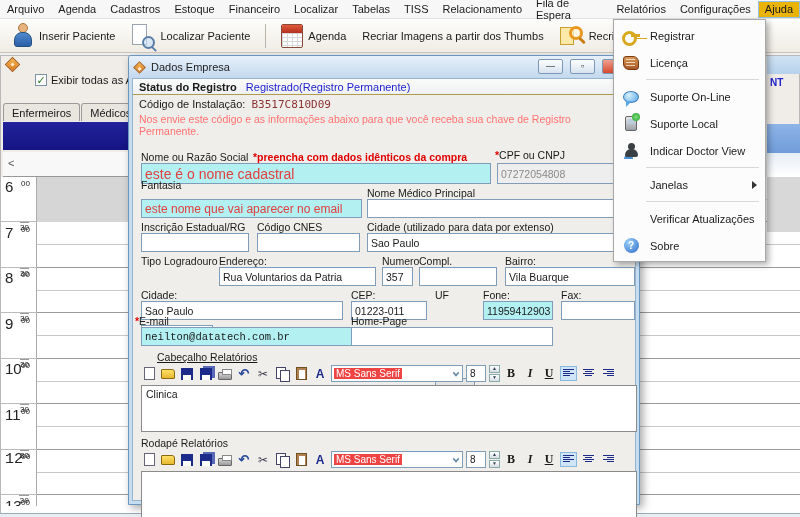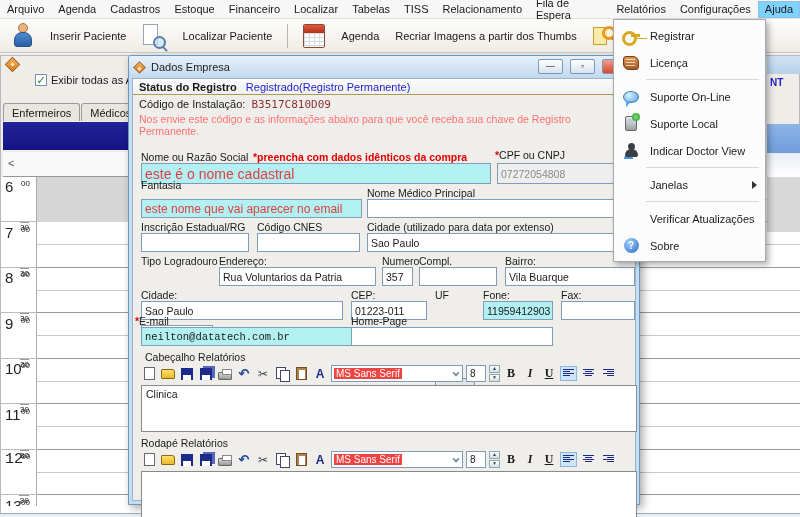--- a/index.html
+++ b/index.html
@@ -2,25 +2,25 @@
 <html><head>
 <meta charset="utf-8">
 <style>
   * { margin:0; padding:0; box-sizing:border-box; }
   html,body { width:800px; height:517px; overflow:hidden; }
   body { font-family:"Liberation Sans", sans-serif; font-size:11px; color:#1a1a1a; background:#f0f0f0; position:relative; }
 
   
   .menubar { position:absolute; left:0; top:0; width:800px; height:19px; background:#f7f7f7; border-bottom:1px solid #e2e2e2; display:flex; align-items:center; z-index:40; }
   .menubar .mitem { padding:2px 7px; height:17px; display:flex; align-items:center; cursor:default; font-size:11px; }
-  .menubar .mitem.active { background:#7dd3fc; border:1px solid #92c0e4; padding:1px 6px; }
+  .menubar .mitem.active { background:#eab308; border:1px solid #92c0e4; padding:1px 6px; }
 
   
   .toolbar { position:absolute; left:0; top:19px; width:800px; height:34px; background:linear-gradient(#fdfdfb,#f0ece5); border-bottom:1px solid #c9c4ba; display:flex; align-items:center; gap:4px; padding-left:6px; z-index:39; }
-  .tbtn { display:flex; align-items:center; gap:16px; padding:2px 6px; font-size:11px; }
+  .tbtn { display:flex; align-items:center; gap:5px; padding:2px 6px; font-size:11px; }
   .tsep { width:1px; height:24px; background:#b9b4aa; margin:0 5px; }
 
   
   .icn { display:inline-block; position:relative; }
   .i-person { width:22px; height:26px; }
   .i-person .head { position:absolute; left:6px; top:0; width:10px; height:10px; border-radius:50%; background:#e8b27d; border:1px solid #a87848; }
   .i-person .body { position:absolute; left:2px; top:9px; width:18px; height:15px; border-radius:8px 8px 3px 3px; background:linear-gradient(#4f8ad0,#2b5fa8); border:1px solid #24507e; }
   .i-searchdoc { width:24px; height:26px; }
   .i-searchdoc .doc { position:absolute; left:1px; top:1px; width:15px; height:21px; background:#fff; border:1px solid #9aa4b0; }
   .i-lens { position:absolute; right:0; bottom:0; width:13px; height:13px; border:2px solid #5a7ea8; border-radius:50%; background:rgba(200,225,250,.6); }
@@ -337,21 +337,21 @@
         <span class="chev"></span>
       </div>
     <div class="f inp cyan" style="left:350px; top:222px; width:70px; height:19px;">11959412903</div>
     <div class="f inp" style="left:428px; top:222px; width:74px; height:19px;"></div>
 
     <div class="f" style="left:2px; top:236px;"><span class="ast">*</span><span class="lbl">E-mail</span></div>
     <div class="f lbl" style="left:218px; top:236px;">Home-Page</div>
     <div class="f inp cyan" style="left:8px; top:248px; width:214px; height:19px;font-family:Liberation Mono, monospace;">neilton@datatech.com.br</div>
     <div class="f inp" style="left:218px; top:248px; width:202px; height:19px;"></div>
 
-    <div class="sect-lbl" style="left:12px; top:272px;">Cabeçalho Relatórios</div>
+    <div class="sect-lbl" style="left:24px; top:272px;text-decoration:underline;">Cabeçalho Relatórios</div>
 
     <div class="ed-toolbar" style="top:285px;">
       <span class="eic">
           <span class="e-page"></span>
         </span>
       <span class="eic">
           <span class="e-folder"></span>
         </span>
       <span class="eic">
           <span class="e-disk"></span>

